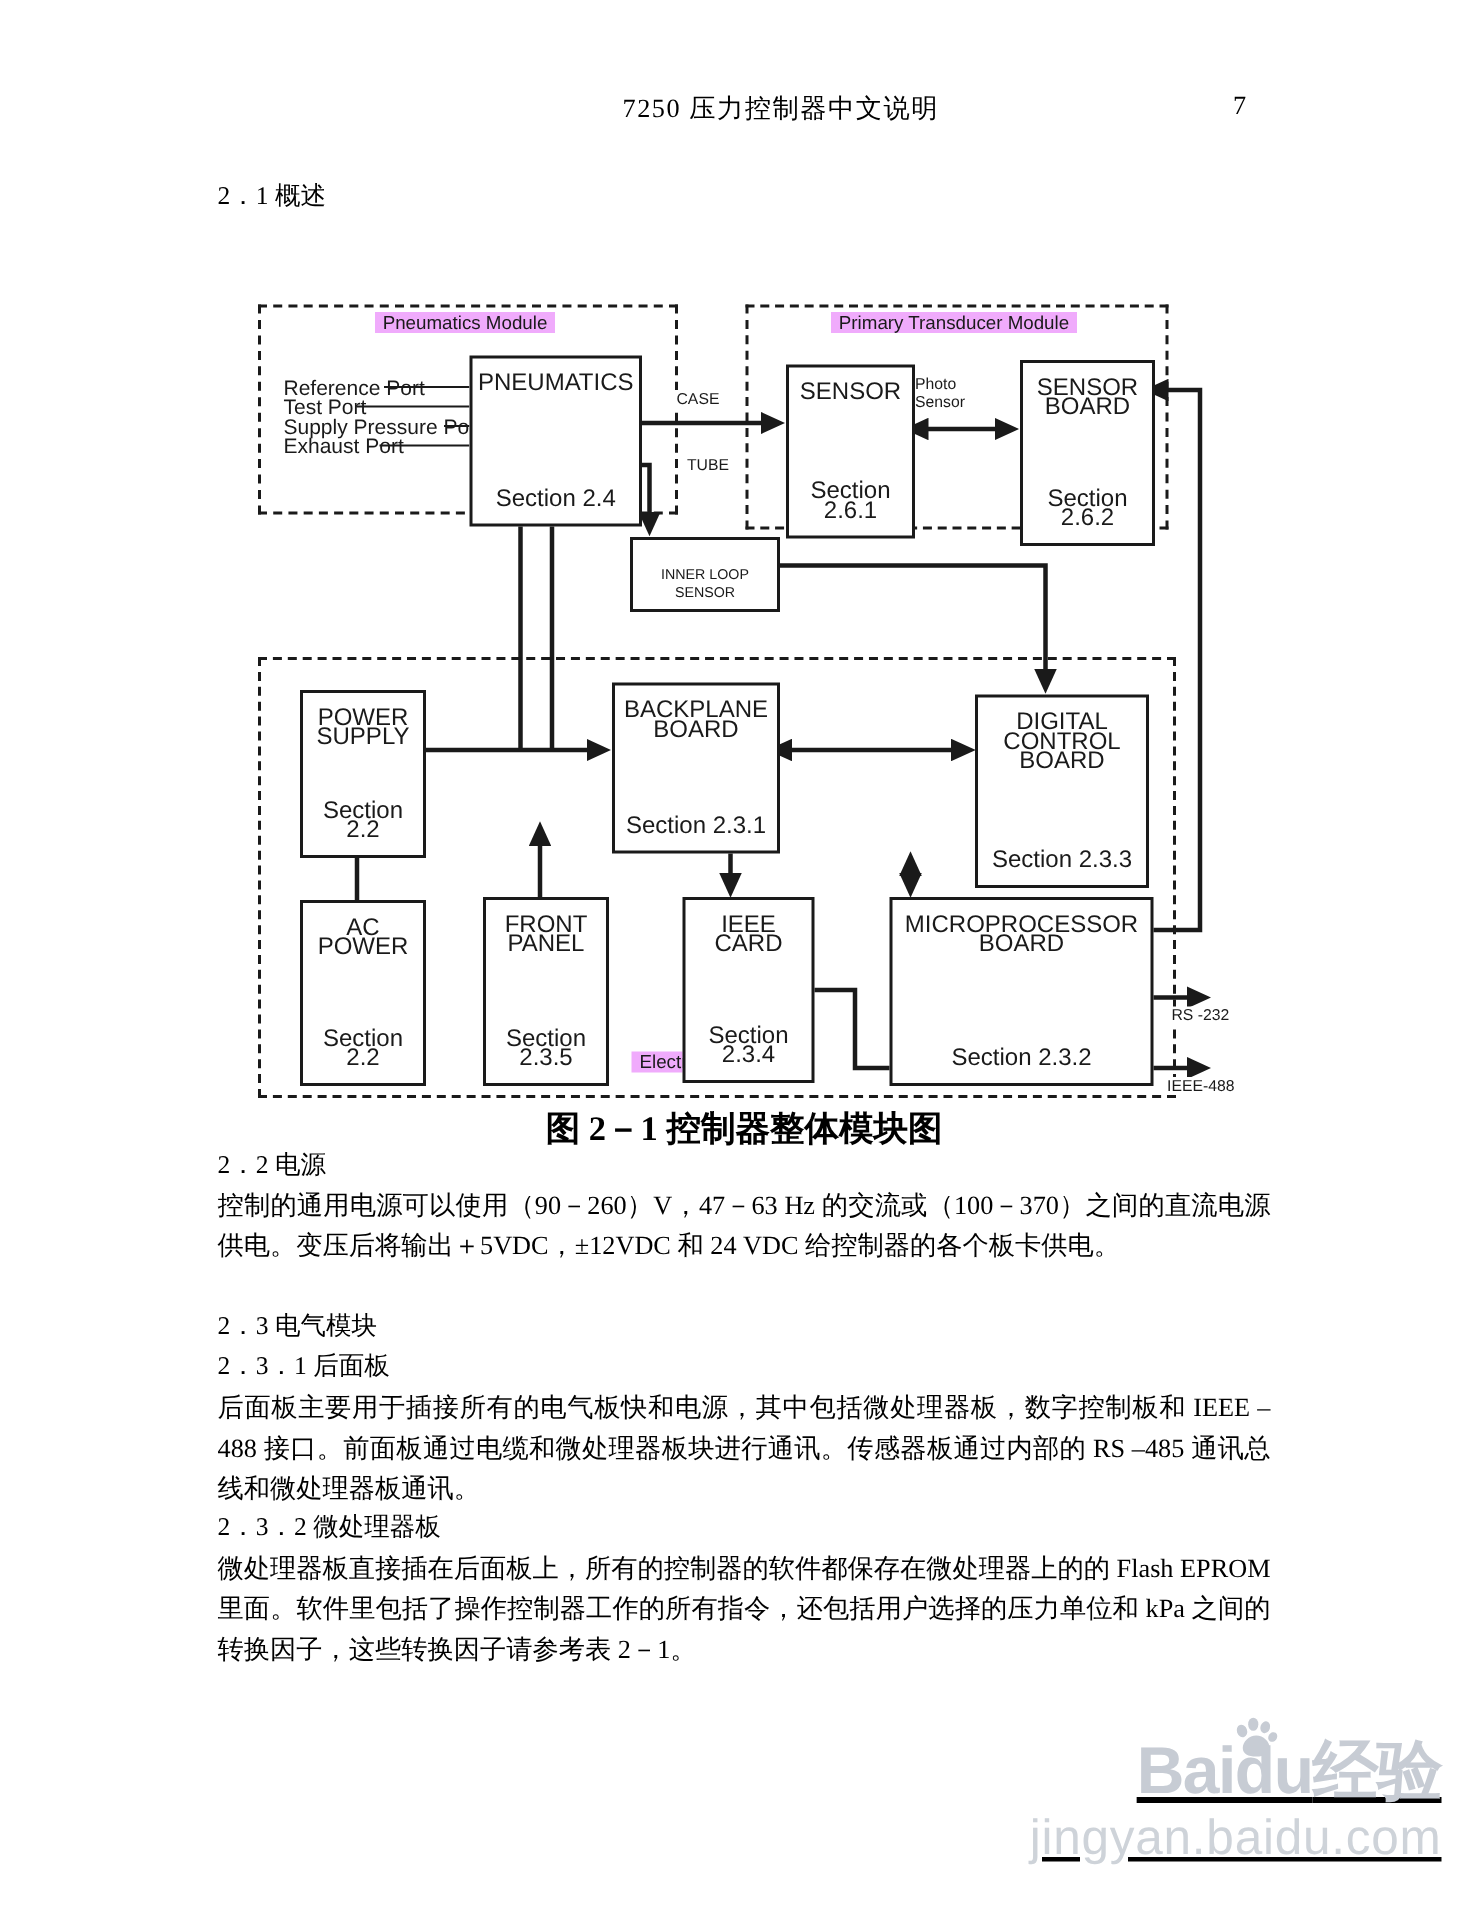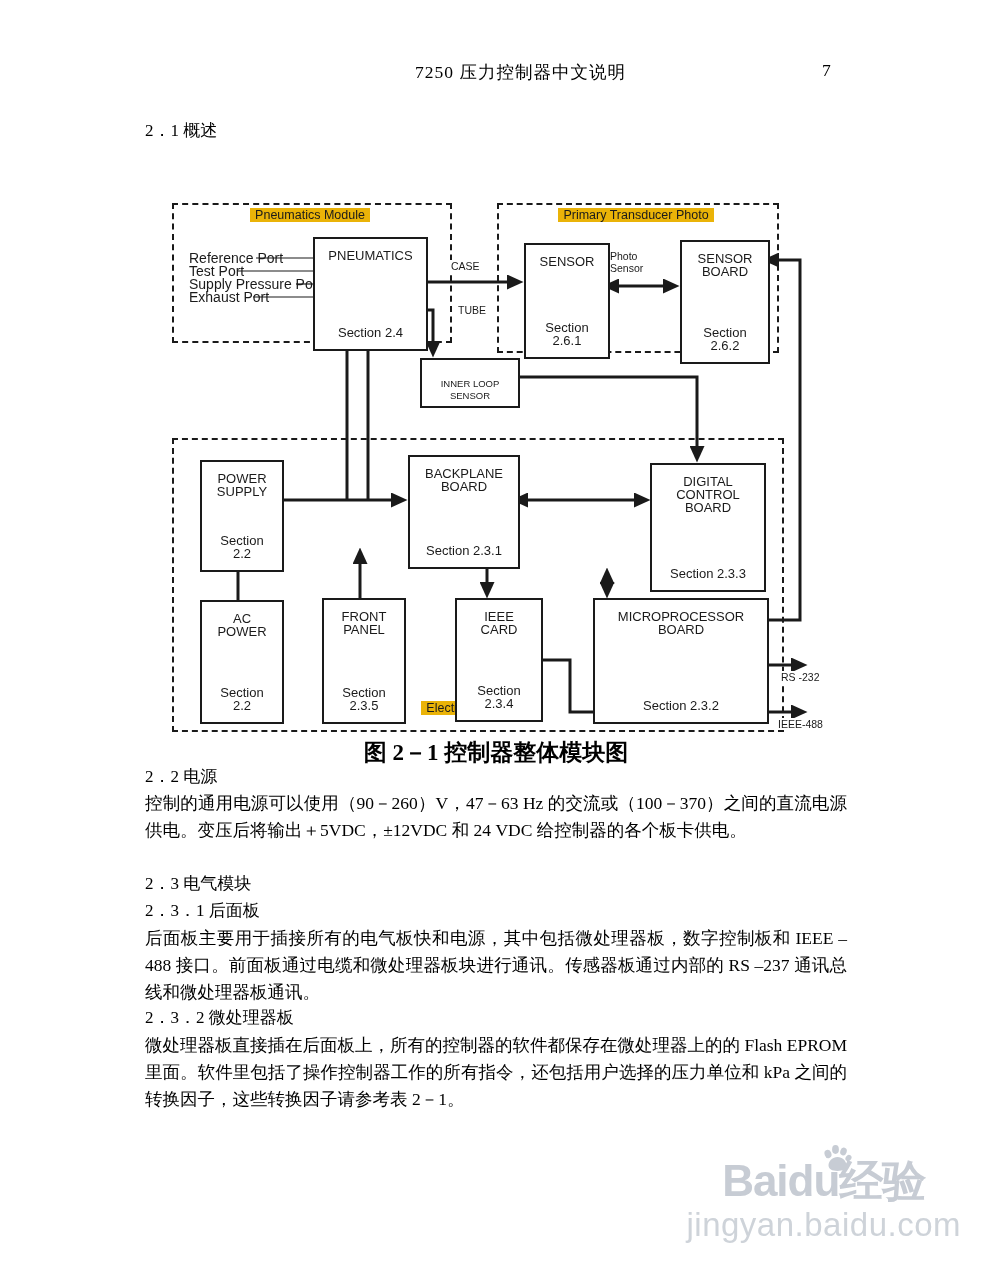--- a/index.html
+++ b/index.html
@@ -7,27 +7,27 @@
   .abs{position:absolute;left:145px;width:702px;}
   .htxt{font-size:17px;line-height:26px;}
   .ptxt{font-size:17.5px;line-height:27px;text-align:justify;}
   .header-title{position:absolute;top:60px;left:0;width:100%;text-align:center;font-size:17.5px;letter-spacing:1px;transform:translateX(26px);}
   .page-number{position:absolute;top:60px;left:822px;font-size:17.5px;}
   .caption{position:absolute;top:737px;left:145px;width:702px;text-align:center;font-size:23px;font-weight:bold;}
   .diagram{position:absolute;left:150px;top:200px;width:725px;height:535px;}
   .arrows{position:absolute;left:0;top:0;z-index:1;}
   .module{position:absolute;border:2px dashed #1a1a1a;z-index:2;}
   .module-title{position:absolute;z-index:3;text-align:center;font-family:"Liberation Sans",sans-serif;font-size:12.5px;color:#1a1a1a;}
-  .module-title .bg{background:#eab308;padding:0 5px;}
-  .dbox{position:absolute;z-index:3;background:#fff;border:2px solid #1a1a1a;display:flex;flex-direction:column;align-items:center;padding:10px 2px;text-align:center;font-family:"Liberation Sans",sans-serif;font-size:13px;line-height:13px;color:#1a1a1a;}
+  .module-title .bg{background:#f0abfc;padding:0 5px;}
+  .dbox{position:absolute;z-index:3;background:#fff;border:2px solid #1a1a1a;display:flex;flex-direction:column;align-items:center;padding:10px 2px;text-align:center;font-family:"Liberation Sans",sans-serif;font-size:16px;line-height:13px;color:#1a1a1a;}
   .dbox .sp{flex:1;min-height:6px;}
   .dbox.small{font-size:9.5px;line-height:12px;padding:4px 2px;justify-content:flex-end;}
   .dlabel{position:absolute;z-index:3;font-family:"Liberation Sans",sans-serif;font-size:10.5px;line-height:12px;color:#1a1a1a;background:#fff;padding:0 1px;white-space:nowrap;}
   .portlabel{background:transparent;font-size:14px;}
-  .watermark{position:absolute;right:28px;bottom:36px;text-align:center;font-family:"Liberation Sans",sans-serif;}
+  .watermark{position:absolute;right:28px;bottom:36px;text-align:right;font-family:"Liberation Sans",sans-serif;text-decoration:underline;}
   .wm-brand{position:relative;font-size:44px;font-weight:bold;color:#c7ccd4;line-height:46px;letter-spacing:-1px;}
   .wm-brand .paw{position:absolute;top:-14px;right:108px;}
   .wm-url{font-size:33px;color:#ced3d9;margin-top:2px;letter-spacing:0.5px;}
 </style>
 </head>
 <body>
 
 <div class="page">
 
   <div class="header-title">7250 压力控制器中文说明</div>
@@ -65,21 +65,21 @@
         <path d="M457 372 V394" marker-start="url(#ah)" marker-end="url(#ah)"></path>
         <path d="M611 465 H653" marker-end="url(#ah)"></path>
         <path d="M385 460 H420 V512 H653" marker-end="url(#ah)"></path>
       </g>
     </svg>
 
     <div class="module" style="left:22px;top:3px;width:276px;height:136px"></div>
     <div class="module-title" style="left:22px;top:8px;width:276px"><span class="bg">Pneumatics Module</span></div>
 
     <div class="module" style="left:347px;top:3px;width:278px;height:146px"></div>
-    <div class="module-title" style="left:347px;top:8px;width:278px"><span class="bg">Primary Transducer Photo</span></div>
+    <div class="module-title" style="left:347px;top:8px;width:278px"><span class="bg">Primary Transducer Module</span></div>
 
     <div class="module" style="left:22px;top:238px;width:608px;height:290px"></div>
     <div class="module-title" style="left:22px;top:501px;width:608px"><span class="bg">Electronic Module</span></div>
 
     <div class="dlabel portlabel" style="left:38px;top:52px">Reference Port</div>
     <div class="dlabel portlabel" style="left:38px;top:65px">Test Port</div>
     <div class="dlabel portlabel" style="left:38px;top:78px">Supply Pressure Port</div>
     <div class="dlabel portlabel" style="left:38px;top:91px">Exhaust Port</div>
 
     <div class="dlabel" style="left:300px;top:60px">CASE</div>
@@ -173,21 +173,21 @@
 
   </div>
 
   <div class="caption">图 2－1 控制器整体模块图</div>
 
   <div class="abs htxt" style="top:764px">2．2 电源</div>
   <div class="abs ptxt" style="top:790px">控制的通用电源可以使用（90－260）V，47－63 Hz 的交流或（100－370）之间的直流电源供电。变压后将输出＋5VDC，±12VDC 和 24 VDC 给控制器的各个板卡供电。</div>
 
   <div class="abs htxt" style="top:871px">2．3 电气模块</div>
   <div class="abs htxt" style="top:898px">2．3．1 后面板</div>
-  <div class="abs ptxt" style="top:925px">后面板主要用于插接所有的电气板快和电源，其中包括微处理器板，数字控制板和 IEEE –488 接口。前面板通过电缆和微处理器板块进行通讯。传感器板通过内部的 RS –237 通讯总线和微处理器板通讯。</div>
+  <div class="abs ptxt" style="top:925px">后面板主要用于插接所有的电气板快和电源，其中包括微处理器板，数字控制板和 IEEE –488 接口。前面板通过电缆和微处理器板块进行通讯。传感器板通过内部的 RS –485 通讯总线和微处理器板通讯。</div>
 
   <div class="abs htxt" style="top:1005px">2．3．2 微处理器板</div>
   <div class="abs ptxt" style="top:1032px">微处理器板直接插在后面板上，所有的控制器的软件都保存在微处理器上的的 Flash EPROM 里面。软件里包括了操作控制器工作的所有指令，还包括用户选择的压力单位和 kPa 之间的转换因子，这些转换因子请参考表 2－1。</div>
 
   <div class="watermark">
     <div class="wm-brand">
       <svg class="paw" width="32" height="30" viewBox="0 0 32 30">
         <g fill="#c7ccd4">
           <ellipse cx="7" cy="10" rx="3.4" ry="4.2" transform="rotate(-20 7 10)"></ellipse>
           <ellipse cx="14.5" cy="5.5" rx="3.4" ry="4.4"></ellipse>

